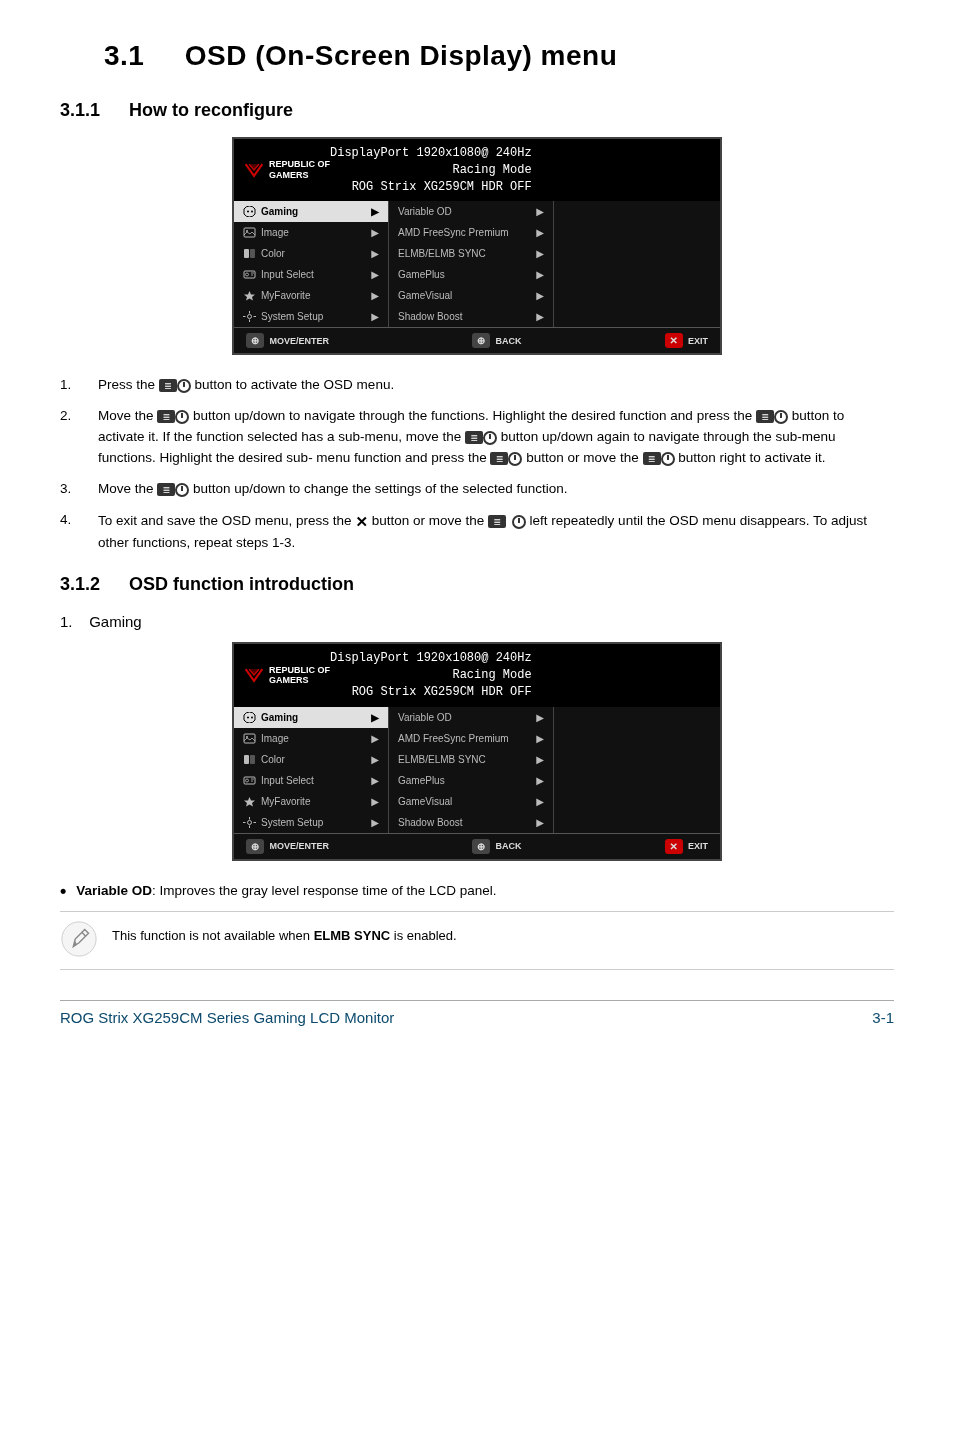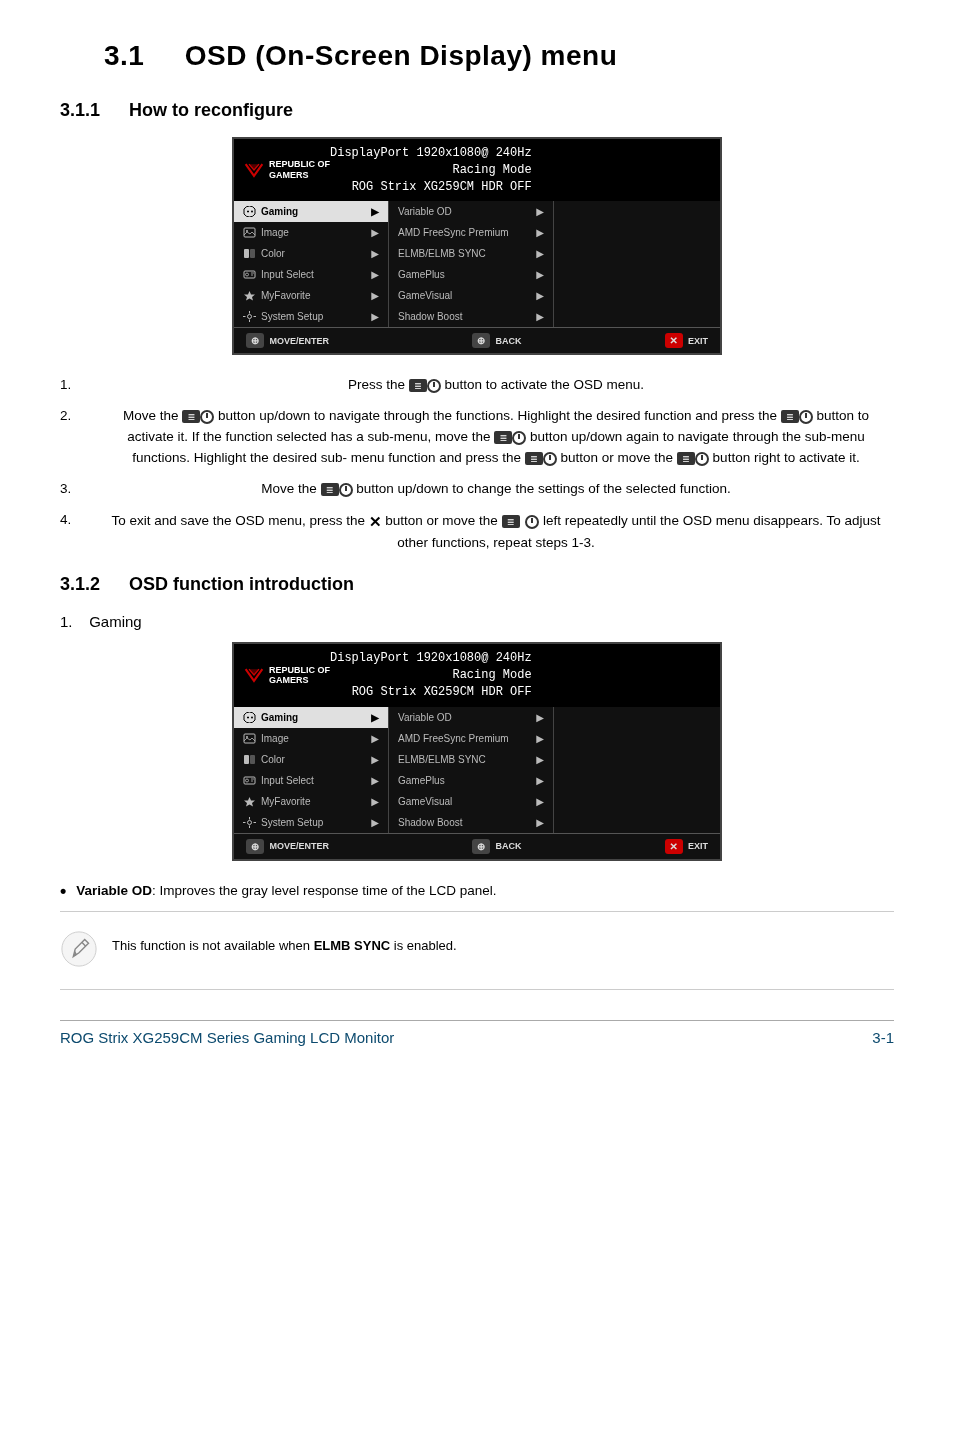--- a/index.html
+++ b/index.html
@@ -69,21 +69,20 @@
       margin-bottom: 10px;
       font-size: 13.5px;
       line-height: 1.55;
     }
     .instructions-list li .num {
       min-width: 22px;
       font-size: 13.5px;
     }
     .instructions-list li .text {
       flex: 1;
-      text-align: center;
     }
     .btn-inline {
       display: inline-flex;
       align-items: center;
       gap: 2px;
       vertical-align: middle;
     }
     .menu-icon-inline {
       display: inline-block;
       width: 18px;
@@ -155,21 +154,21 @@
       line-height: 1;
       margin-top: 1px;
     }
 
     .note-box {
       display: flex;
       gap: 12px;
       border-top: 1px solid #ccc;
       border-bottom: 1px solid #ccc;
       margin: 10px 0;
-      padding: 18px 0;
+      padding: 8px 0;
       align-items: flex-start;
     }
     .note-icon {
       width: 40px;
       min-width: 40px;
     }
     .note-icon svg {
       width: 38px;
       height: 38px;
     }

